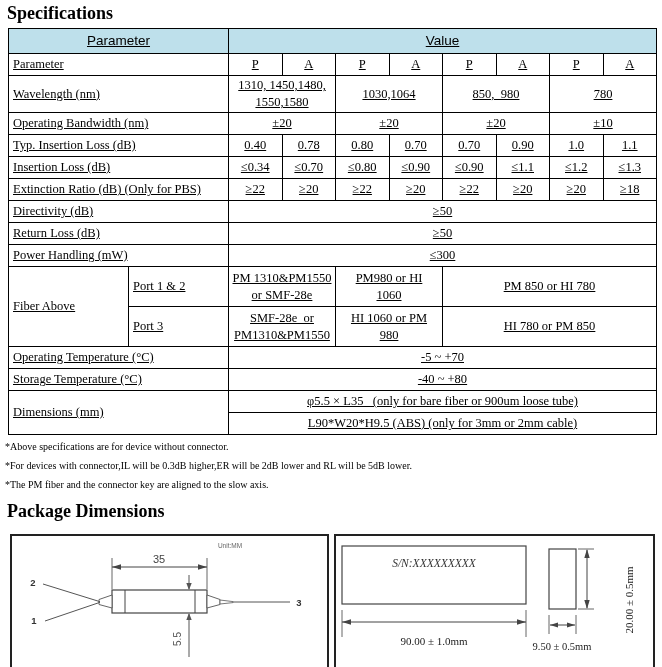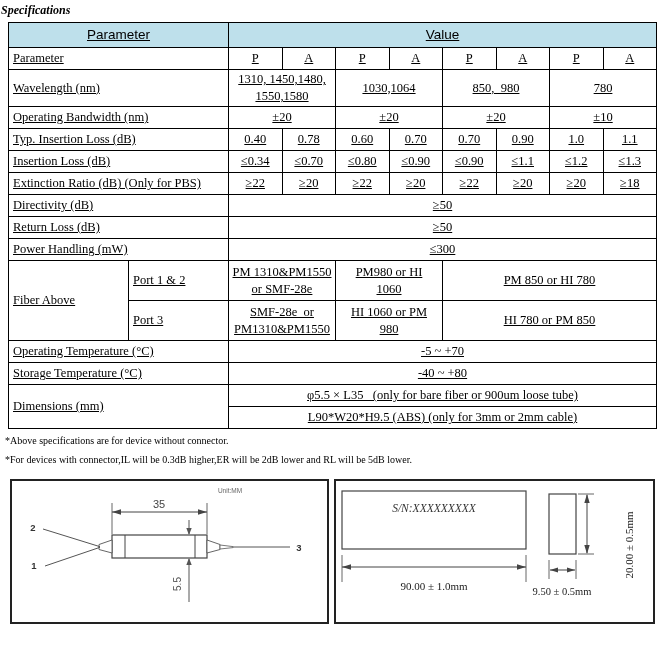--- a/index.html
+++ b/index.html
@@ -1,17 +1,17 @@
 <!DOCTYPE html>
 <html><head>
 <meta charset="utf-8">
 <style>
   html,body{margin:0;padding:0;background:#fff;}
   body{width:662px;height:667px;font-family:"Liberation Serif",serif;color:#000;position:relative;}
-  .heading{font-weight:bold;font-size:12px;margin:3px 0 4px 1px;font-family:"Liberation Serif",serif;font-style:italic;}
+  .heading{font-weight:bold;font-size:18px;margin:3px 0 4px 7px;font-family:"Liberation Serif",serif;}
   table.spec{border-collapse:collapse;margin-left:8px;width:648px;table-layout:fixed;text-decoration:underline;}
   table.spec td{border:1px solid #000;font-size:12.5px;text-align:center;vertical-align:middle;
     padding:1px 2px;line-height:1.35;white-space:pre-wrap;}
   table.spec td.lbl{text-align:left;padding-left:4px;white-space:nowrap;overflow:hidden;}
   tr.hdr td{background:#BEE0EB;font-family:"Liberation Sans",sans-serif;font-size:13.5px;white-space:nowrap;}
   .footnotes{margin:5px 0 0 5px;}
   .footnotes p{margin:0 0 5px 0;font-size:10px;line-height:14px;}
   .pkg-heading{margin-top:9px;}
   .drawings{display:flex;gap:5px;margin:12px 0 0 10px;}
   .dbox{border:2px solid #222;background:#fff;}
@@ -66,21 +66,21 @@
       <td colspan="2" class="lbl">Operating Bandwidth (nm)</td>
       <td colspan="2">±20</td>
       <td colspan="2">±20</td>
       <td colspan="2">±20</td>
       <td colspan="2">±10</td>
     </tr>
     <tr style="height:22px">
       <td colspan="2" class="lbl">Typ. Insertion Loss (dB)</td>
       <td>0.40</td>
       <td>0.78</td>
-      <td>0.60</td>
+      <td>0.80</td>
       <td>0.70</td>
       <td>0.70</td>
       <td>0.90</td>
       <td>1.0</td>
       <td>1.1</td>
     </tr>
     <tr style="height:22px">
       <td colspan="2" class="lbl">Insertion Loss (dB)</td>
       <td>≤0.34</td>
       <td>≤0.70</td>
@@ -145,22 +145,24 @@
     </tr>
     <tr style="height:22px">
       <td colspan="8">L90*W20*H9.5 (ABS) (only for 3mm or 2mm cable)</td>
     </tr>
   </tbody>
     </table>
 
   <div class="footnotes">
     <p>*Above specifications are for device without connector.</p>
     <p>*For devices with connector,IL will be 0.3dB higher,ER will be 2dB lower and RL will be 5dB lower.</p>
+    <p>*The PM fiber and the connector key are aligned to the slow axis.</p>
   </div>
 
+  <div class="heading pkg-heading">Package Dimensions</div>
 
   <div class="drawings">
 
     <div class="dbox">
       <svg width="315" height="137" viewBox="0 0 315 137">
         <text x="218" y="12" font-size="6.5" fill="#666" text-anchor="middle">Unit:MM</text>
 
         <line x1="100" y1="22" x2="100" y2="53" stroke="#555" stroke-width="0.9"></line>
         <line x1="195" y1="22" x2="195" y2="53" stroke="#555" stroke-width="0.9"></line>
         <line x1="100" y1="31" x2="195" y2="31" stroke="#444" stroke-width="1"></line>

